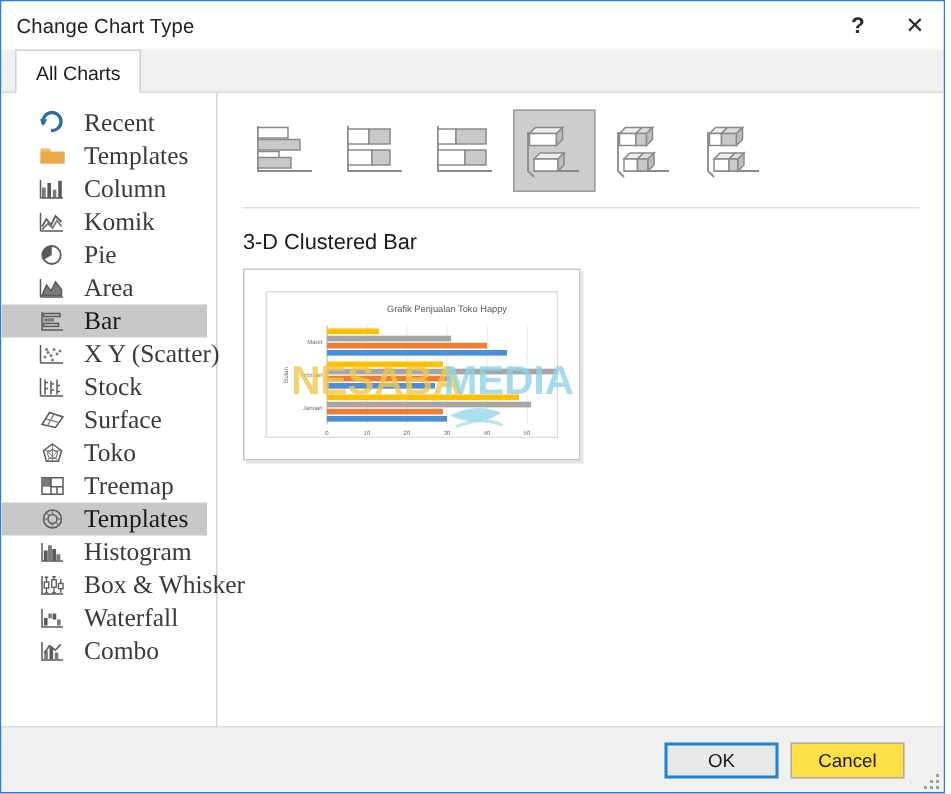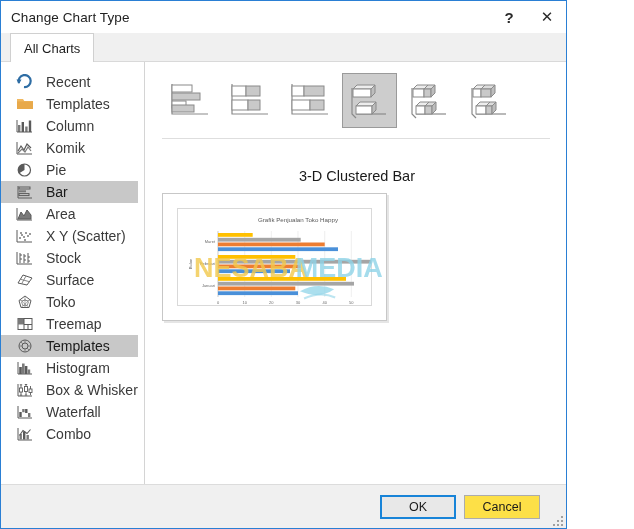--- a/index.html
+++ b/index.html
@@ -9,27 +9,26 @@
   body {
     width: 634px; height: 529px;
     font-family: "Liberation Sans", sans-serif;
     overflow: hidden;
     -webkit-font-smoothing: antialiased;
   }
 
   .dialog {
     position: absolute;
     left: 0; top: 0;
-    width: 567px; height: 529px;
+    width: 630px; height: 529px;
     box-sizing: border-box;
     border: 1px solid #2a7fd4;
     background: #ffffff;
     display: flex;
     flex-direction: column;
-    text-align: center;
   }
 
   
   .titlebar {
     height: 32px;
     flex: 0 0 32px;
     background: #ffffff;
     display: flex;
     align-items: center;
     position: relative;
@@ -104,26 +103,27 @@
     border-right: 1px solid #d4d4d4;
     padding-top: 9px;
     box-sizing: border-box;
     background: #ffffff;
     position: relative;
   }
   .side-item {
     height: 22px;
     display: flex;
     align-items: center;
-    padding-left: 14px;
-    box-sizing: border-box;
-    font-size: 14px;
+    padding-left: 24px;
+    box-sizing: border-box;
+    font-size: 17px;
     color: #3a3a3a;
     cursor: default;
     margin-right: 6px;
+    font-family: Liberation Serif, serif;
   }
   .side-item.selected { background: #c8c8c8; color: #1a1a1a; }
   .side-item .ic {
     width: 20px; height: 16px;
     flex: 0 0 20px;
     margin-right: 11px;
     display: block;
   }
   .side-item .lbl { white-space: nowrap; }
 
@@ -155,21 +155,21 @@
 
   .thumb-sep {
     height: 1px;
     background: #dedede;
     margin: 10px 2px 0 3px;
   }
 
   .preview-title {
     font-size: 14.5px;
     color: #1a1a1a;
-    margin: 29px 0 9px 3px;
+    margin: 15px 0 9px 3px;
   }
 
   .preview-box {
     width: 225px;
     height: 128px;
     box-sizing: border-box;
     border: 1px solid #c7c7c7;
     background: #ffffff;
     margin-left: 3px;
     padding: 14px;
@@ -293,39 +293,39 @@
         </div>
         <div class="side-item">
           <span class="icwrap" style="width: 20px; height: 16px; flex: 0 0 20px; margin-right: 11px; display: block;">
             <svg class="ic" viewBox="0 0 20 16" xmlns="http://www.w3.org/2000/svg">
               <circle cx="9.5" cy="8" r="6" fill="none" stroke="#5a5a5a" stroke-width="1.2"></circle>
               <path d="M9.5 8 L9.5 2 A6 6 0 0 0 3.8 11.4 Z" fill="#5a5a5a"></path>
             </svg>
           </span>
           <span class="lbl">Pie</span>
         </div>
+        <div class="side-item">
+          <span class="icwrap" style="width: 20px; height: 16px; flex: 0 0 20px; margin-right: 11px; display: block;">
+            <svg class="ic" viewBox="0 0 20 16" xmlns="http://www.w3.org/2000/svg">
+              <path d="M2 14h15M2 2v12" stroke="#5a5a5a" stroke-width="1" fill="none"></path>
+              <path d="M3 13 L6 6 L9 10 L12 4 L16 9 L16 13 Z" fill="#7a7a7a" stroke="#5a5a5a" stroke-width="1"></path>
+            </svg>
+          </span>
+          <span class="lbl">Area</span>
+        </div>
         <div class="side-item selected">
           <span class="icwrap" style="width: 20px; height: 16px; flex: 0 0 20px; margin-right: 11px; display: block;">
             <svg class="ic" viewBox="0 0 20 16" xmlns="http://www.w3.org/2000/svg">
               <path d="M3 2v12h14" stroke="#5a5a5a" stroke-width="1" fill="none"></path>
               <rect x="4" y="3" width="11" height="2" fill="none" stroke="#5a5a5a" stroke-width="1"></rect>
               <rect x="4" y="6.3" width="7" height="2" fill="#7a7a7a"></rect>
               <rect x="4" y="9.6" width="10" height="2" fill="none" stroke="#5a5a5a" stroke-width="1"></rect>
             </svg>
           </span>
           <span class="lbl">Bar</span>
-        </div>
-        <div class="side-item">
-          <span class="icwrap" style="width: 20px; height: 16px; flex: 0 0 20px; margin-right: 11px; display: block;">
-            <svg class="ic" viewBox="0 0 20 16" xmlns="http://www.w3.org/2000/svg">
-              <path d="M2 14h15M2 2v12" stroke="#5a5a5a" stroke-width="1" fill="none"></path>
-              <path d="M3 13 L6 6 L9 10 L12 4 L16 9 L16 13 Z" fill="#7a7a7a" stroke="#5a5a5a" stroke-width="1"></path>
-            </svg>
-          </span>
-          <span class="lbl">Area</span>
         </div>
         <div class="side-item">
           <span class="icwrap" style="width: 20px; height: 16px; flex: 0 0 20px; margin-right: 11px; display: block;">
             <svg class="ic" viewBox="0 0 20 16" xmlns="http://www.w3.org/2000/svg">
               <path d="M2 14h15M2 2v12" stroke="#5a5a5a" stroke-width="1" fill="none"></path>
               <g fill="#7a7a7a">
                 <circle cx="5" cy="10" r="1"></circle>
                 <circle cx="7" cy="7" r="1"></circle>
                 <circle cx="9" cy="9" r="1"></circle>
                 <circle cx="11" cy="5" r="1"></circle>

